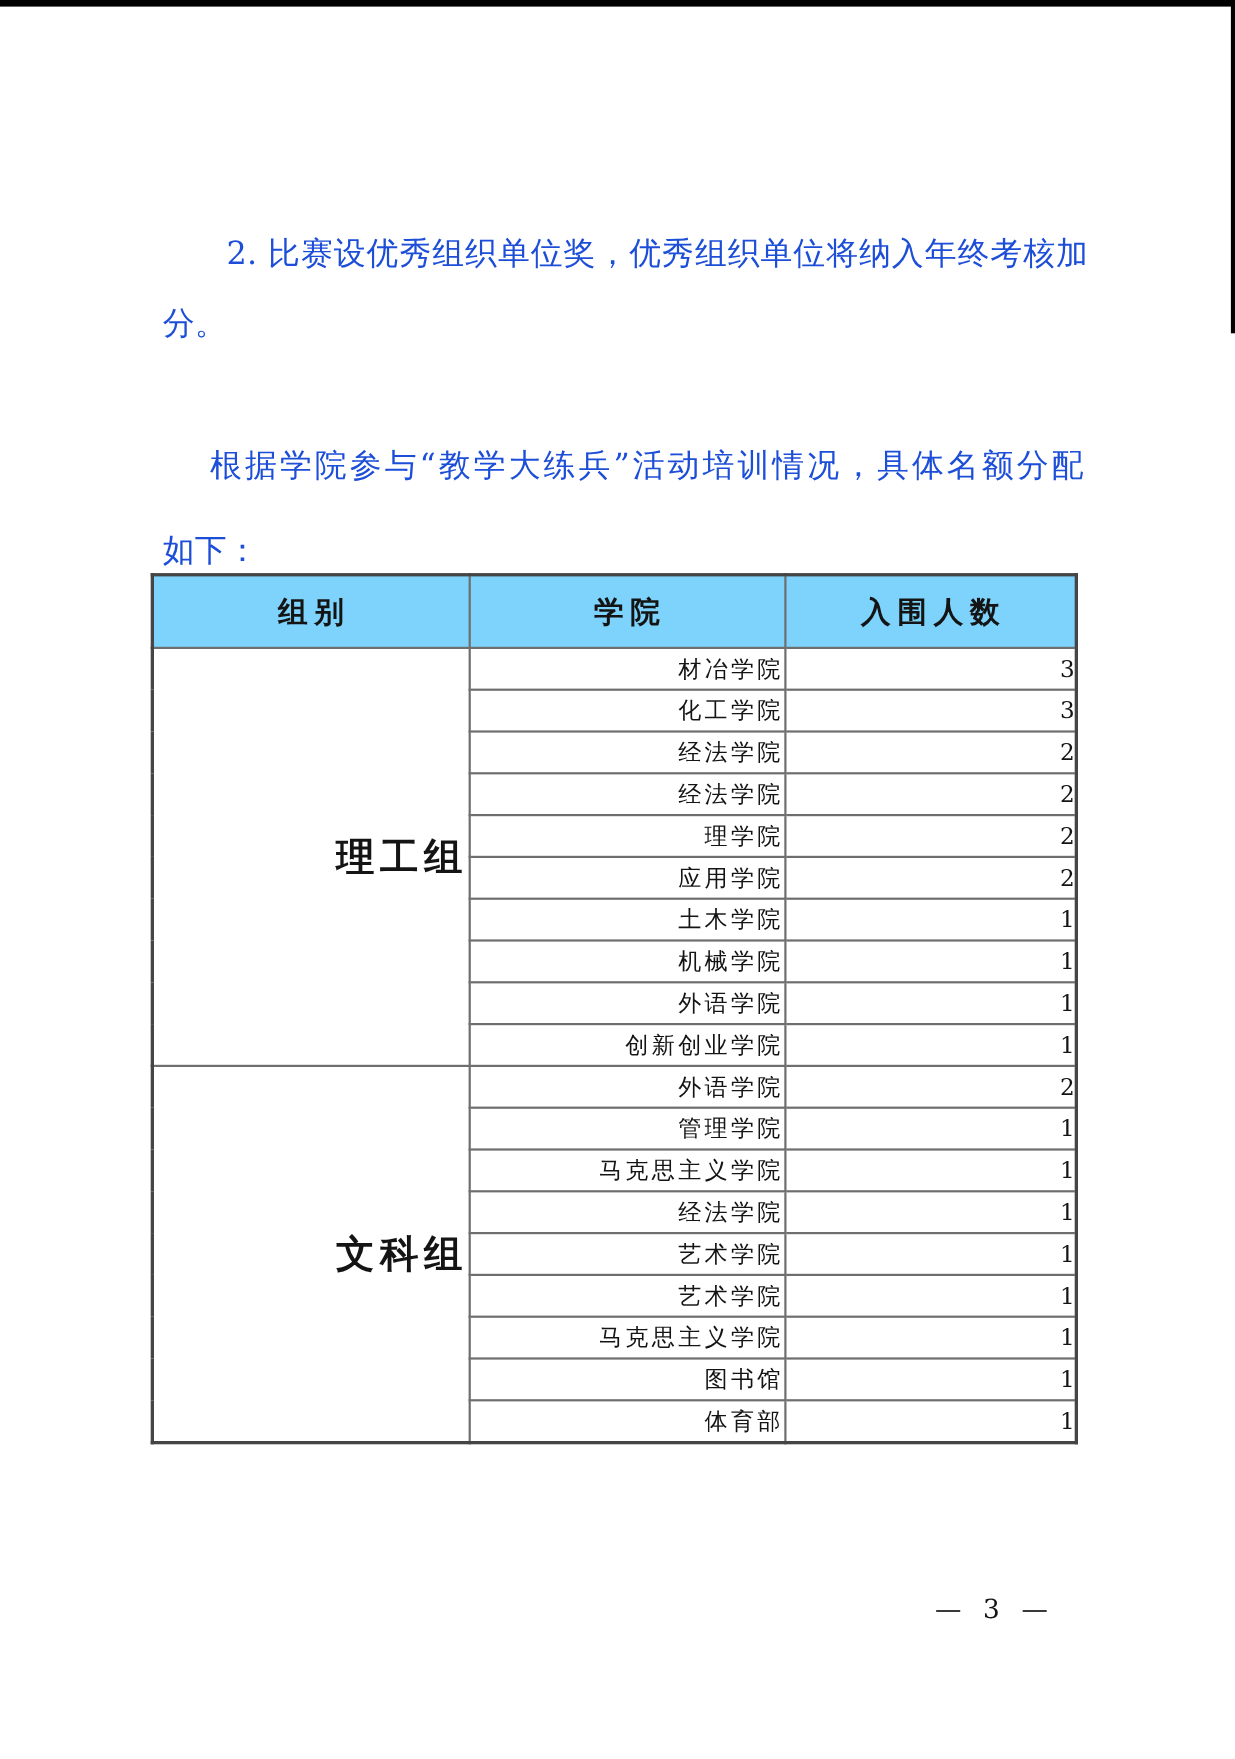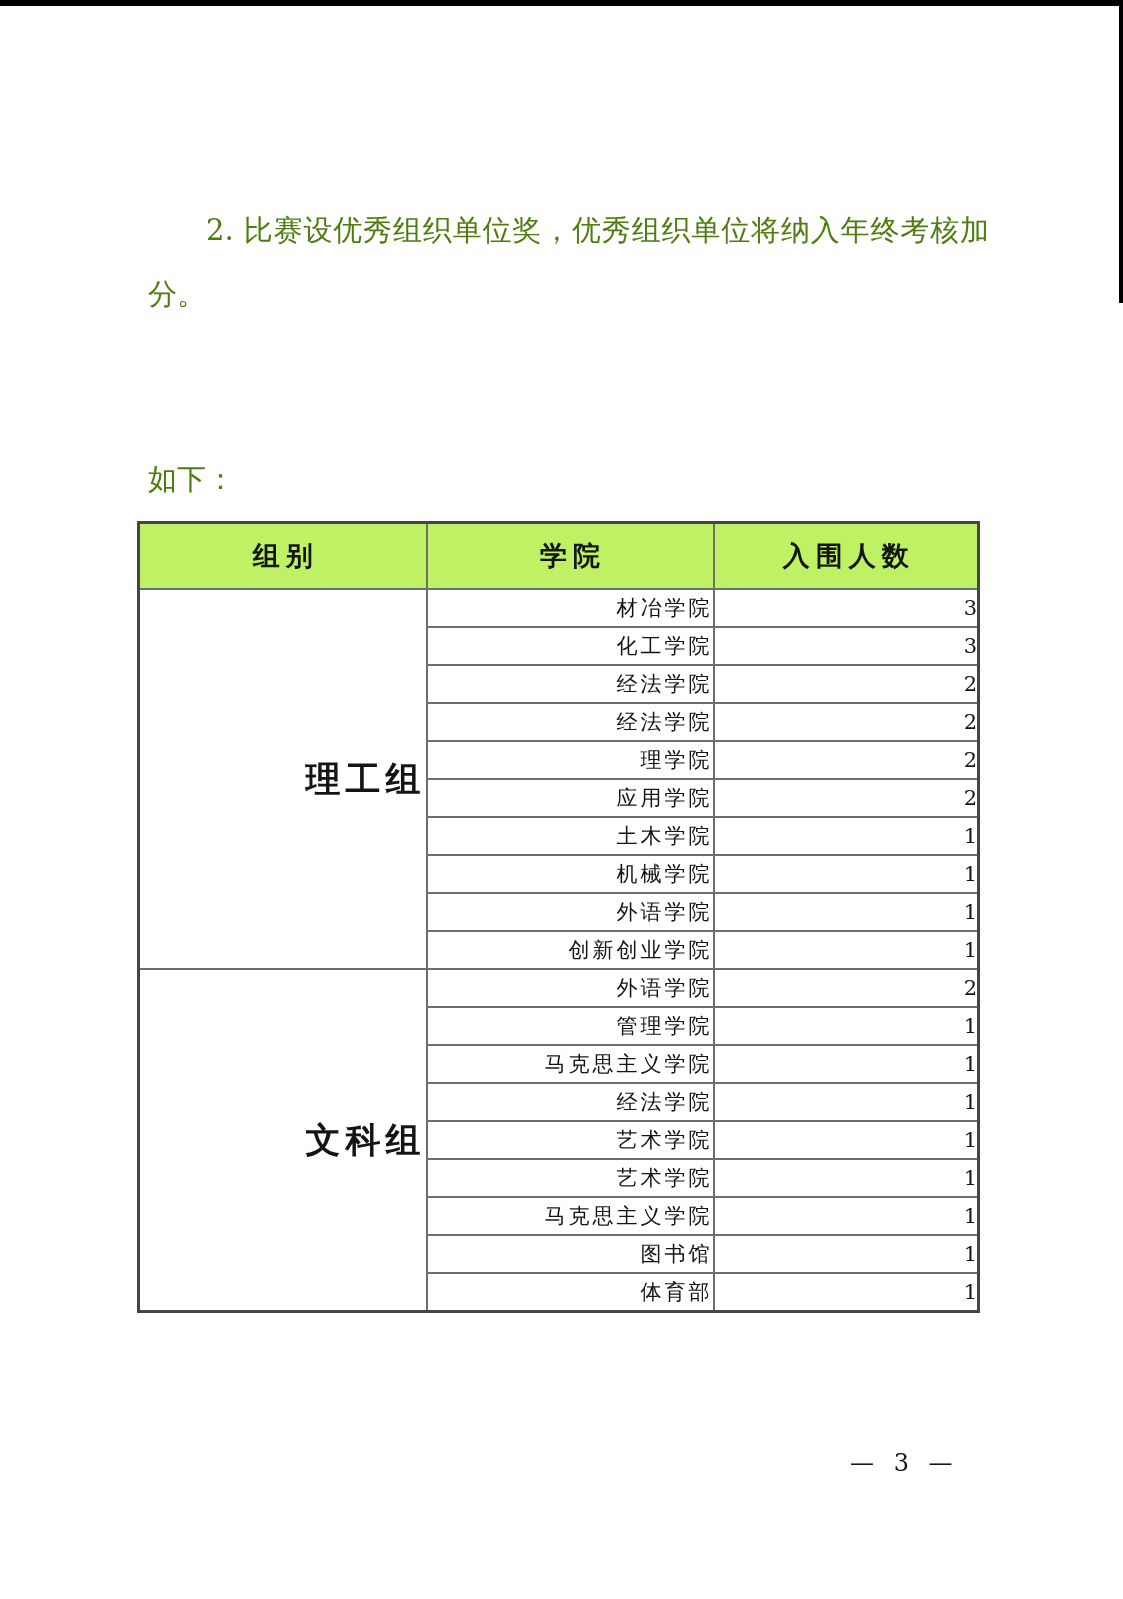--- a/index.html
+++ b/index.html
@@ -19,21 +19,21 @@
   }
   .scan-right {
     position: absolute; right: 0; top: 0;
     width: 4px; height: 303px; background: #000;
   }
   .line {
     position: absolute;
     font-size: 29px;
     line-height: 36px;
     white-space: pre;
-    color: #4d7c0f;
+    color: #1d4ed8;
   }
   .just {
     white-space: normal;
     text-align: justify;
     text-align-last: justify;
   }
   .heading {
     font-weight: bold;
     font-size: 30px;
     letter-spacing: 2px;
@@ -46,21 +46,21 @@
     table-layout: fixed;
     border: 3px solid #454545;
   }
   table.quota td {
     border: 2px solid #6e6e6e;
     text-align: center;
     vertical-align: middle;
     padding: 0;
   }
   table.quota thead td {
-    background: #bef264;
+    background: #7dd3fc;
     height: 64px;
     font-weight: bold;
     font-size: 27px;
     letter-spacing: 6px;
     text-indent: 6px;
   }
   table.quota tbody td { height: 36px; text-align: right; }
   td.group-cell {
     font-weight: bold;
     font-size: 35px;
@@ -87,22 +87,23 @@
 <div class="page">
 
   <div class="scan-top"></div>
   <div class="scan-right"></div>
 
   <div class="line just" style="left:206px; top:212px; width:783px;">2. 比赛设优秀组织单位奖，优秀组织单位将纳入年终考核加</div>
 
   <div class="line" style="left:148px; top:276px;">分。</div>
 
 
-
-  <div class="line" style="left:148px; top:461px;">如下：</div>
+  <div class="line just" style="left:191px; top:405px; width:794px;">根据学院参与“教学大练兵”活动培训情况，具体名额分配</div>
+
+  <div class="line" style="left:148px; top:482px;">如下：</div>
 
   <table class="quota">
     <colgroup>
       <col style="width:288px">
       <col style="width:287px">
       <col style="width:265px">
     </colgroup>
     <thead>
       <tr>
         <td>组别</td>

